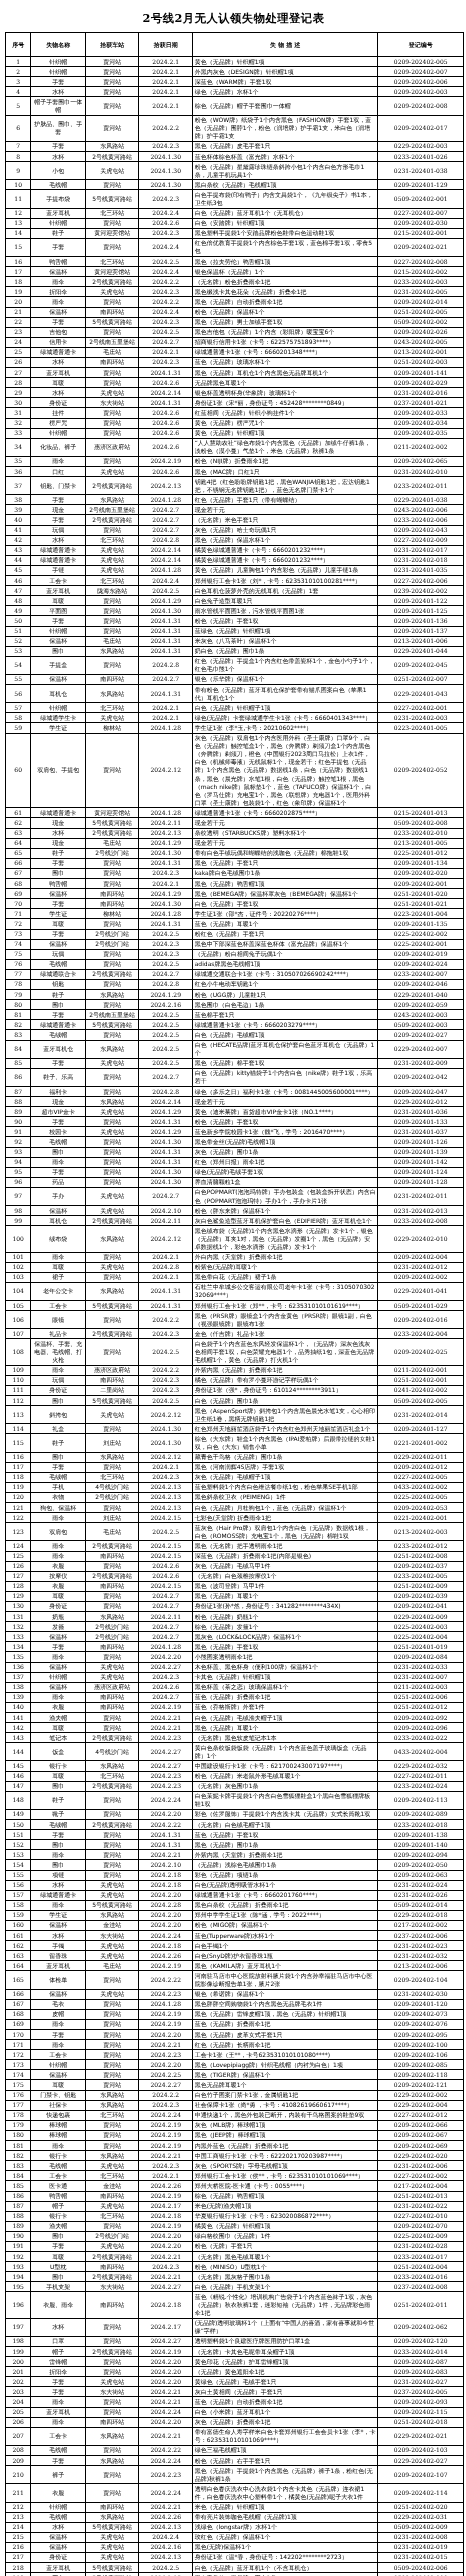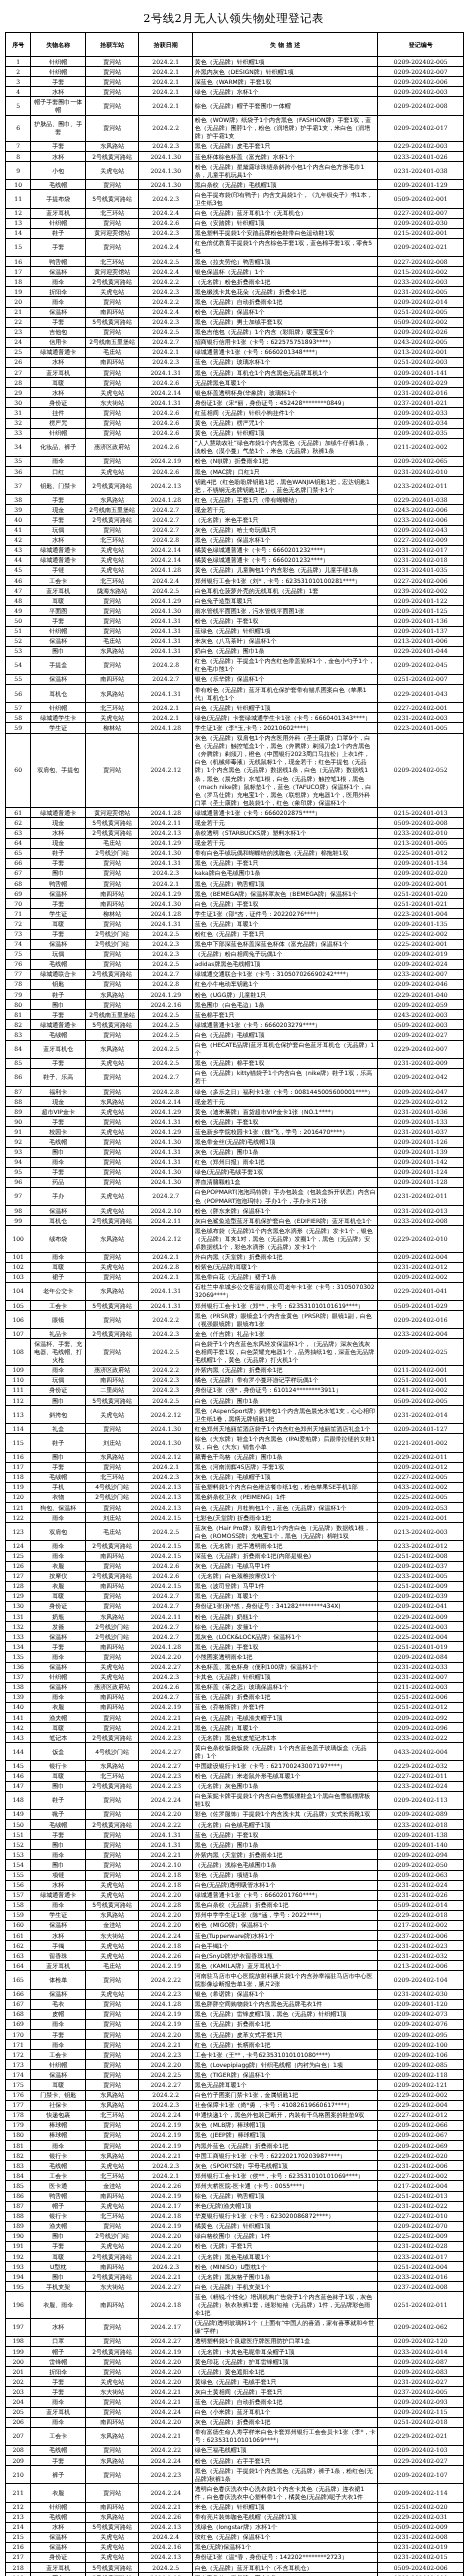--- a/index.html
+++ b/index.html
@@ -1,19 +1,19 @@
 <!DOCTYPE html>
 <html style="font-size:8.2px"><head>
 <meta charset="utf-8">
 <style>
   html,body{margin:0;padding:0;background:#fff;}
   body{font-family:"DejaVu Sans","Liberation Sans",sans-serif;color:#000;width:467px;}
   .page{padding:4.1px 5.2px 7.2px 5.2px;}
   .title{
-    text-align:center;font-weight:normal;font-size:11.3px;letter-spacing:0.5px;
+    text-align:center;font-weight:bold;font-size:11.3px;letter-spacing:0.5px;
     font-family:"DejaVu Serif","Liberation Serif",serif;
     padding:7.2px 0 6.2px 0;
   }
   table.lost{border-collapse:collapse;table-layout:fixed;width:456px;}
   table.lost th,table.lost td{
     border:0.5px solid #000;
     font-size:6px;line-height:1.35;
     padding:0.5px 1.5px;vertical-align:middle;
     word-break:break-all;overflow-wrap:anywhere;
   }

